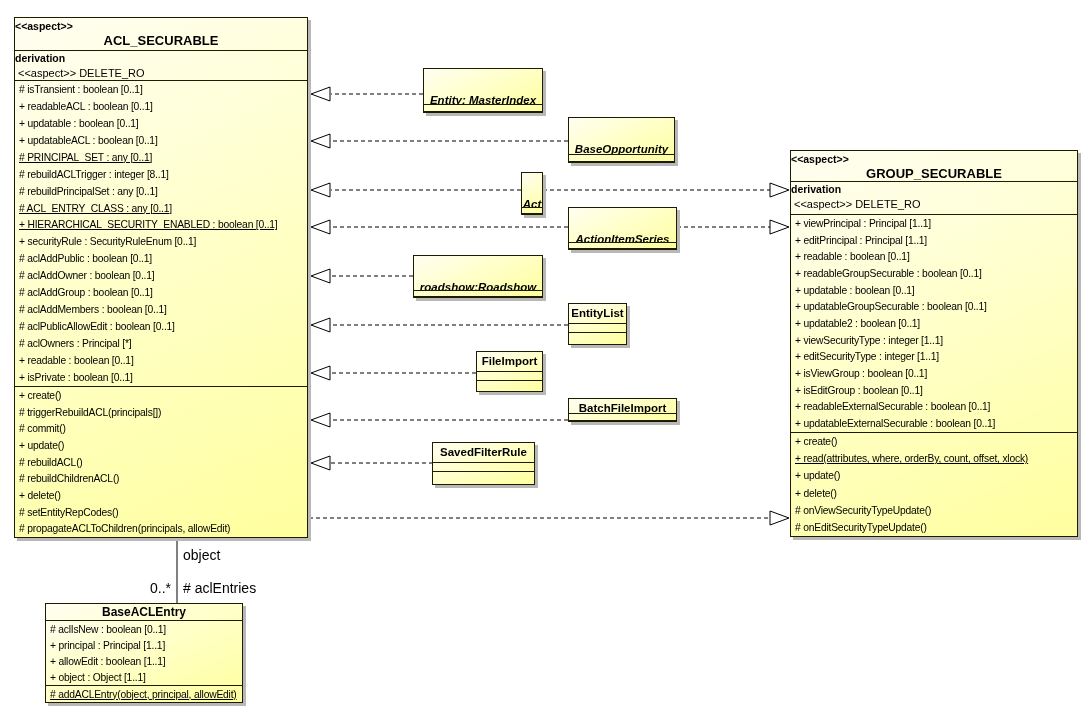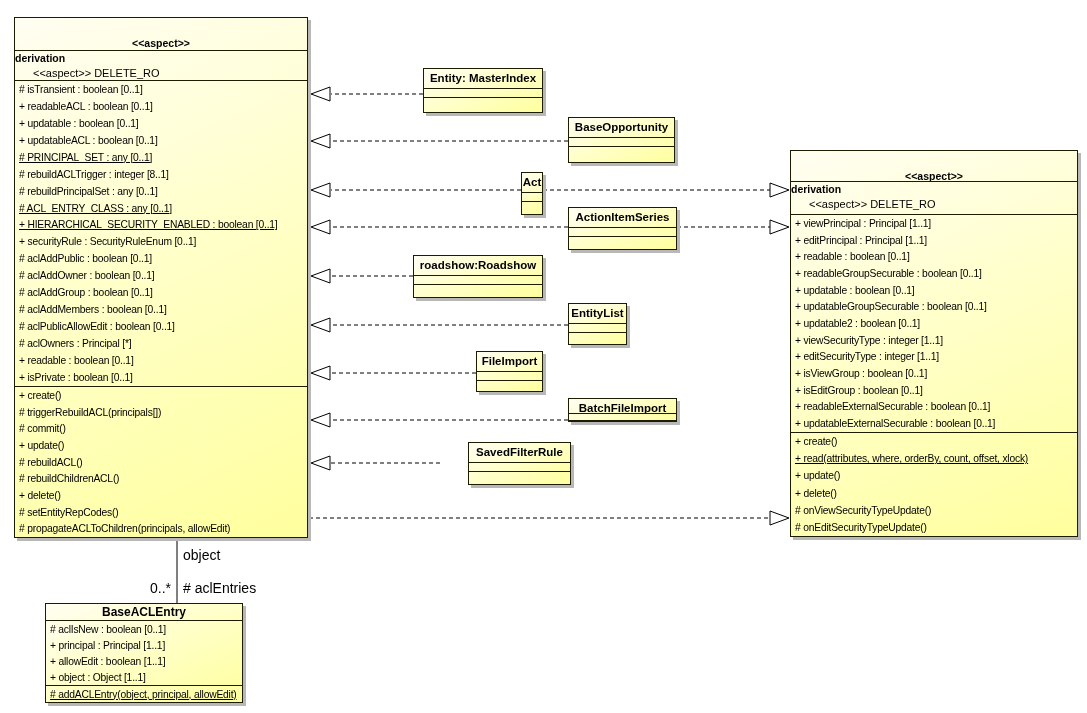--- a/index.html
+++ b/index.html
@@ -10,35 +10,35 @@
   .connector-layer{position:absolute;left:0;top:0;width:1087px;height:713px;}
   .uml-class{
     position:absolute;box-sizing:border-box;
     border:1px solid #1c1c00;
     background:linear-gradient(155deg,#fffef2 0%,#ffffcf 40%,#ffff9e 100%);
     box-shadow:3px 3px 0 #b8b8b8;
     display:flex;flex-direction:column;
   }
   .comp{box-sizing:border-box;border-bottom:1px solid #1c1c00;overflow:hidden;}
   .comp:last-child,.nb{border-bottom:none;}
-  .stereo{text-align:center;font-weight:bold;font-size:10.5px;line-height:13px;padding-top:19px;}
+  .stereo{text-align:left;font-weight:bold;font-size:10.5px;line-height:13px;padding-top:2px;}
   .cls-name{text-align:center;font-weight:bold;font-size:13px;line-height:15px;white-space:nowrap;}
   .deriv{font-weight:bold;font-size:10.5px;line-height:13px;padding-top:1px;}
-  .stereo2{font-size:11px;line-height:16px;padding-left:18px;white-space:nowrap;}
+  .stereo2{font-size:11px;line-height:16px;padding-left:3px;white-space:nowrap;}
   .members{display:flex;flex-direction:column;overflow:hidden;}
   .member{
     flex:1;display:flex;align-items:center;
     font-size:10.3px;letter-spacing:-0.2px;padding-left:4px;white-space:nowrap;
   }
   .member.u{text-decoration:underline;}
   .sat .sname{
     font-weight:bold;font-size:11.5px;line-height:19px;height:20px;
     text-align:center;white-space:nowrap;overflow:hidden;
   }
-  .sat.abstract .sname{}
+  .sat.abstract .sname{font-style:italic;margin-top:22px;}
   .sat .sattr{height:9px;}
   .sat .sops{flex:1;}
   .ba-name{text-align:center;font-weight:bold;font-size:12px;line-height:16px;height:17px;}
   .edge-label{position:absolute;font-size:14px;line-height:13px;white-space:nowrap;}
 </style>
 </head>
 <body>
 
 <svg class="connector-layer" width="1087" height="713" viewBox="0 0 1087 713" xmlns="http://www.w3.org/2000/svg">
   <g stroke="#000" stroke-width="1" fill="none" stroke-dasharray="4,3">
@@ -194,21 +194,21 @@
 <div class="uml-class sat" style="left:476px;top:351px;width:67px;height:41px">
   <div class="comp sname">FileImport</div>
   <div class="comp sattr"></div>
   <div class="sops"></div>
 </div>
 <div class="uml-class sat" style="left:568px;top:398px;width:109px;height:24px">
   <div class="comp sname">BatchFileImport</div>
   <div class="comp sattr"></div>
   <div class="sops"></div>
 </div>
-<div class="uml-class sat" style="left:468px;top:442px;width:103px;height:43px">
+<div class="uml-class sat" style="left:432px;top:442px;width:103px;height:43px">
   <div class="comp sname">SavedFilterRule</div>
   <div class="comp sattr"></div>
   <div class="sops"></div>
 </div>
 
 <div class="edge-label" style="left:183px;top:549px">object</div>
 <div class="edge-label" style="left:140px;top:582px;width:31px;text-align:right">0..*</div>
 <div class="edge-label" style="left:183px;top:582px"># aclEntries</div>
 
 </body></html>

